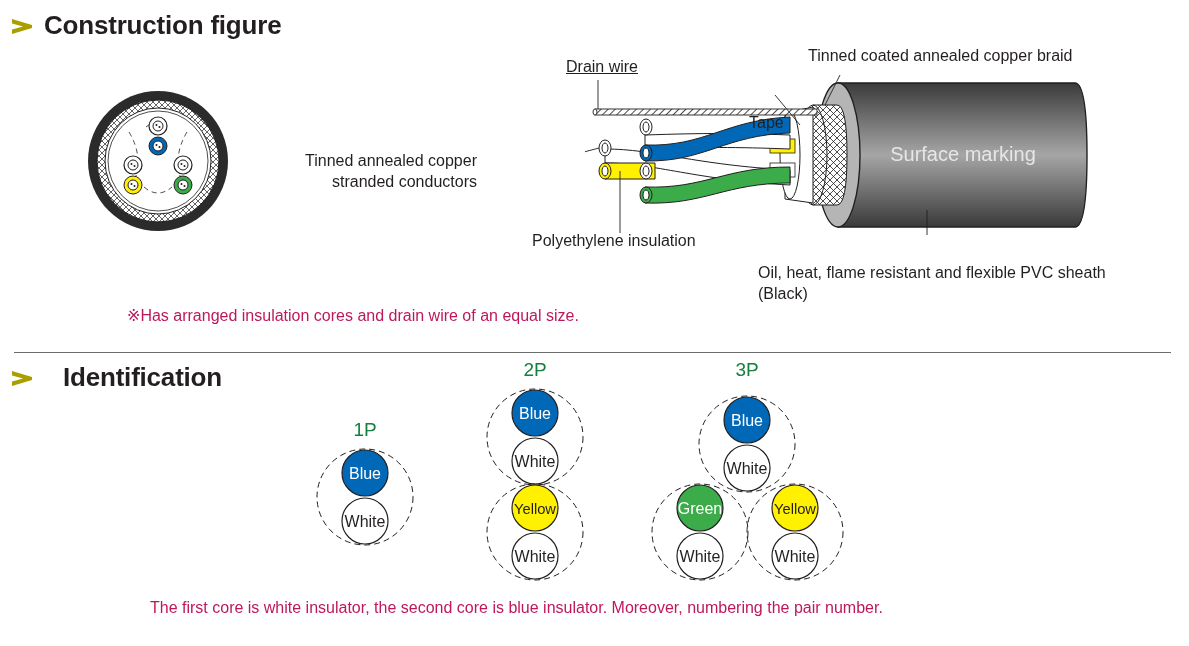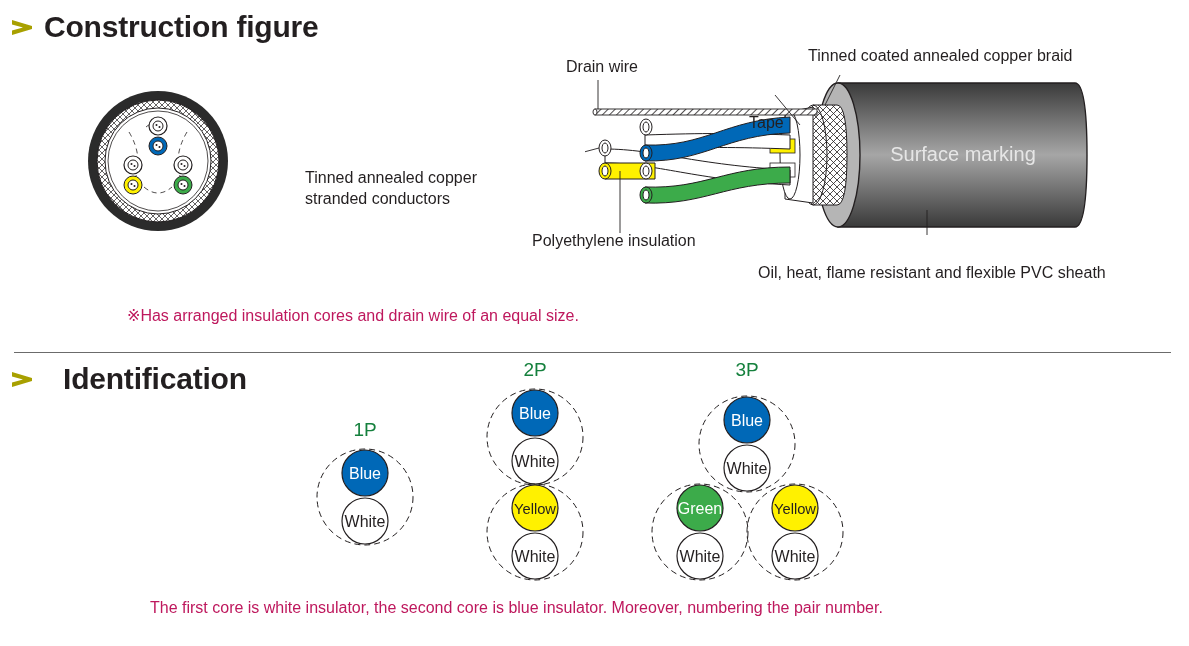--- a/index.html
+++ b/index.html
@@ -1,19 +1,19 @@
 <!DOCTYPE html>
 <html><head>
 <meta charset="utf-8">
 <style>
   html, body { margin: 0; padding: 0; background: #ffffff; }
   body { width: 1189px; height: 646px; position: relative; overflow: hidden;
          font-family: "Liberation Sans", "DejaVu Sans", sans-serif; color: #231f20; }
   .abs { position: absolute; }
-  .heading { font-weight: bold; font-size: 30px; letter-spacing: -0.2px; display: flex; align-items: center; }
+  .heading { font-weight: bold; font-size: 26px; letter-spacing: -0.2px; display: flex; align-items: center; }
   .heading .chev { width: 20px; height: 20px; margin-right: 12px; }
   .lbl { font-size: 16px; line-height: 21px; white-space: nowrap; color: #231f20; }
   .note { font-size: 16px; color: #be185d; white-space: nowrap; }
   .divider { left: 14px; top: 352px; width: 1157px; height: 1px; background: #6b6b6b; }
   .grp-title { font-size: 19px; text-align: center; width: 60px; color: #15803d; }
   svg text { font-family: "Liberation Sans", "DejaVu Sans", sans-serif; }
 </style>
 </head>
 <body>
 
@@ -148,30 +148,31 @@
     <line x1="190" y1="20" x2="215" y2="50"></line>
     <line x1="260" y1="-10" x2="240" y2="30"></line>
     <line x1="-80" y1="98" x2="14" y2="73"></line>
     <line x1="35" y1="96" x2="35" y2="158"></line>
     <line x1="342" y1="135" x2="342" y2="165"></line>
   </g>
 
   <text x="378" y="86" font-size="20" fill="#e6e6e6" text-anchor="middle" id="surfaceText">Surface marking</text>
 </svg>
 
-<div class="abs lbl" style="left:566px; top:56px;">Drain wire</div>
+<div class="abs lbl" style="left:566px; top:56px;text-decoration:underline;">Drain wire</div>
 <div class="abs lbl" style="left:749px; top:70px;margin-top:42px;">Tape</div>
 <div class="abs lbl" style="left:808px; top:45px;">Tinned coated annealed copper braid</div>
-<div class="abs lbl" style="left:305px; top:167px;">
+<div class="abs lbl" style="left:305px; top:150px;text-align:right;">
   <div>Tinned annealed copper</div>
   <div>stranded conductors</div>
 </div>
 <div class="abs lbl" style="left:532px; top:230px;">Polyethylene insulation</div>
 <div class="abs lbl" style="left:758px; top:262px;">
   <div>Oil, heat, flame resistant and flexible PVC sheath</div>
+  <div>(Black)</div>
 </div>
 
 <div class="abs note" style="left:127px; top:306px;">※Has arranged insulation cores and drain wire of an equal size.</div>
 
 <div class="abs divider"></div>
 
 <div class="abs heading" style="left:12px; top:362px;gap:19px;">
   <svg class="chev" viewBox="0 0 20 20">
     <polygon points="0,3 20,9 20,12 0,18 0,13.5 11,10.5 0,7.5" fill="#a8a000"></polygon>
   </svg>

